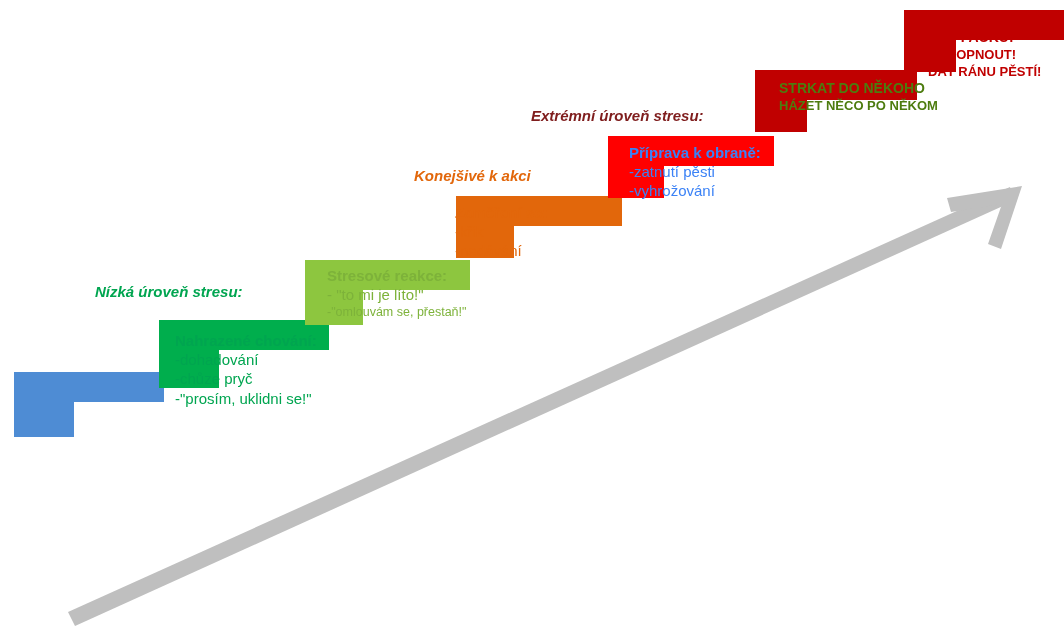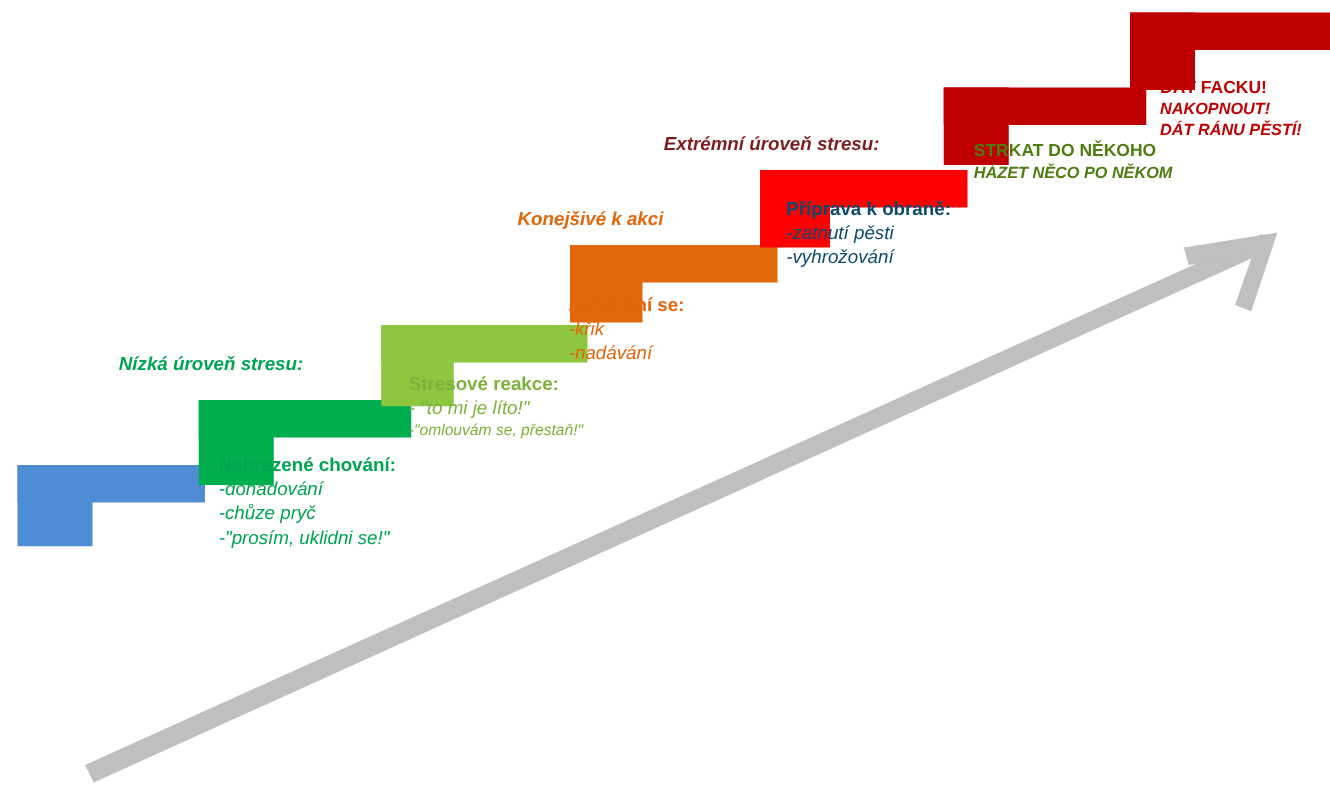--- a/index.html
+++ b/index.html
@@ -31,25 +31,23 @@
 
   
   .step-text {
     position: absolute;
     line-height: 1.28;
     white-space: nowrap;
   }
   .step-title {
     font-weight: bold;
     font-size: 15px;
-    margin-top: 32px;
   }
   .step-line {
     font-size: 15px;
-    font-style: italic;
   }
   .step-line.small {
     font-size: 12.5px;
   }
   .step-line.caps {
     font-size: 13px;
     font-weight: bold;
   }
   .step-title.caps-title {
     font-size: 14px;
@@ -102,21 +100,21 @@
   <div class="step-riser" style="left:456px; top:196px; width:58px; height:62px; background:#E2670B;"></div>
   <div class="step-text" style="left:455px; top:203px; color:#E2670B;">
     <div class="step-title">Zaměření se:</div>
     <div class="step-line">-křik</div>
     <div class="step-line">-nadávání</div>
   </div>
   <div class="level-caption" style="left:414px; top:167px; color:#E2670B;">Konejšivé k akci</div>
 
   <div class="step-bar" style="left:608px; top:136px; width:166px; height:30px; background:#FF0000;"></div>
   <div class="step-riser" style="left:608px; top:136px; width:56px; height:62px; background:#FF0000;"></div>
-  <div class="step-text" style="left:629px; top:126px; color:#0c4a6e;">
+  <div class="step-text" style="left:629px; top:143px; color:#3b82f6;">
     <div class="step-title">Příprava k obraně:</div>
     <div class="step-line">-zatnutí pěsti</div>
     <div class="step-line">-vyhrožování</div>
   </div>
   <div class="level-caption" style="left:531px; top:107px; color:#7f1d1d;">Extrémní úroveň stresu:</div>
 
   <div class="step-bar" style="left:755px; top:70px; width:162px; height:30px; background:#C00000;"></div>
   <div class="step-riser" style="left:755px; top:70px; width:52px; height:62px; background:#C00000;"></div>
   <div class="step-text" style="left:779px; top:80px; color:#4d7c0f;">
     <div class="step-title caps-title">STRKAT DO NĚKOHO</div>

